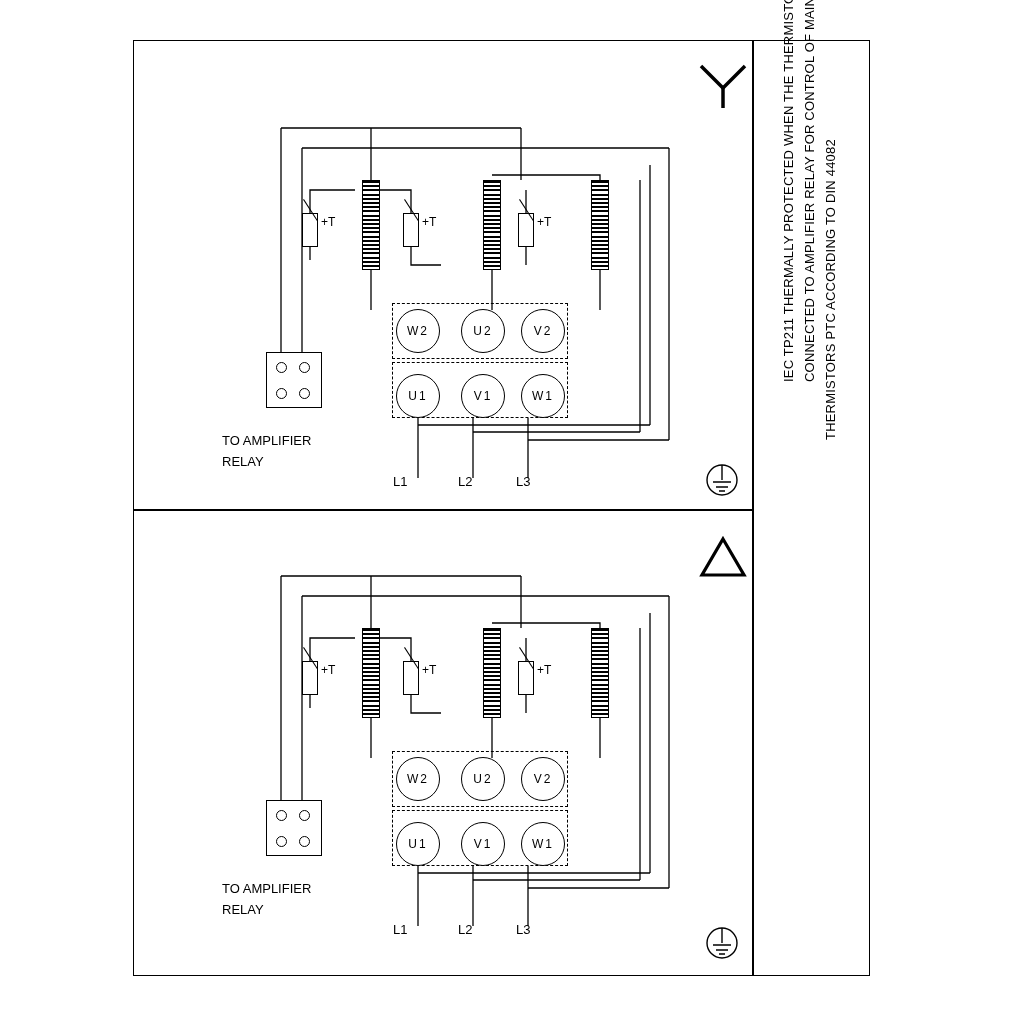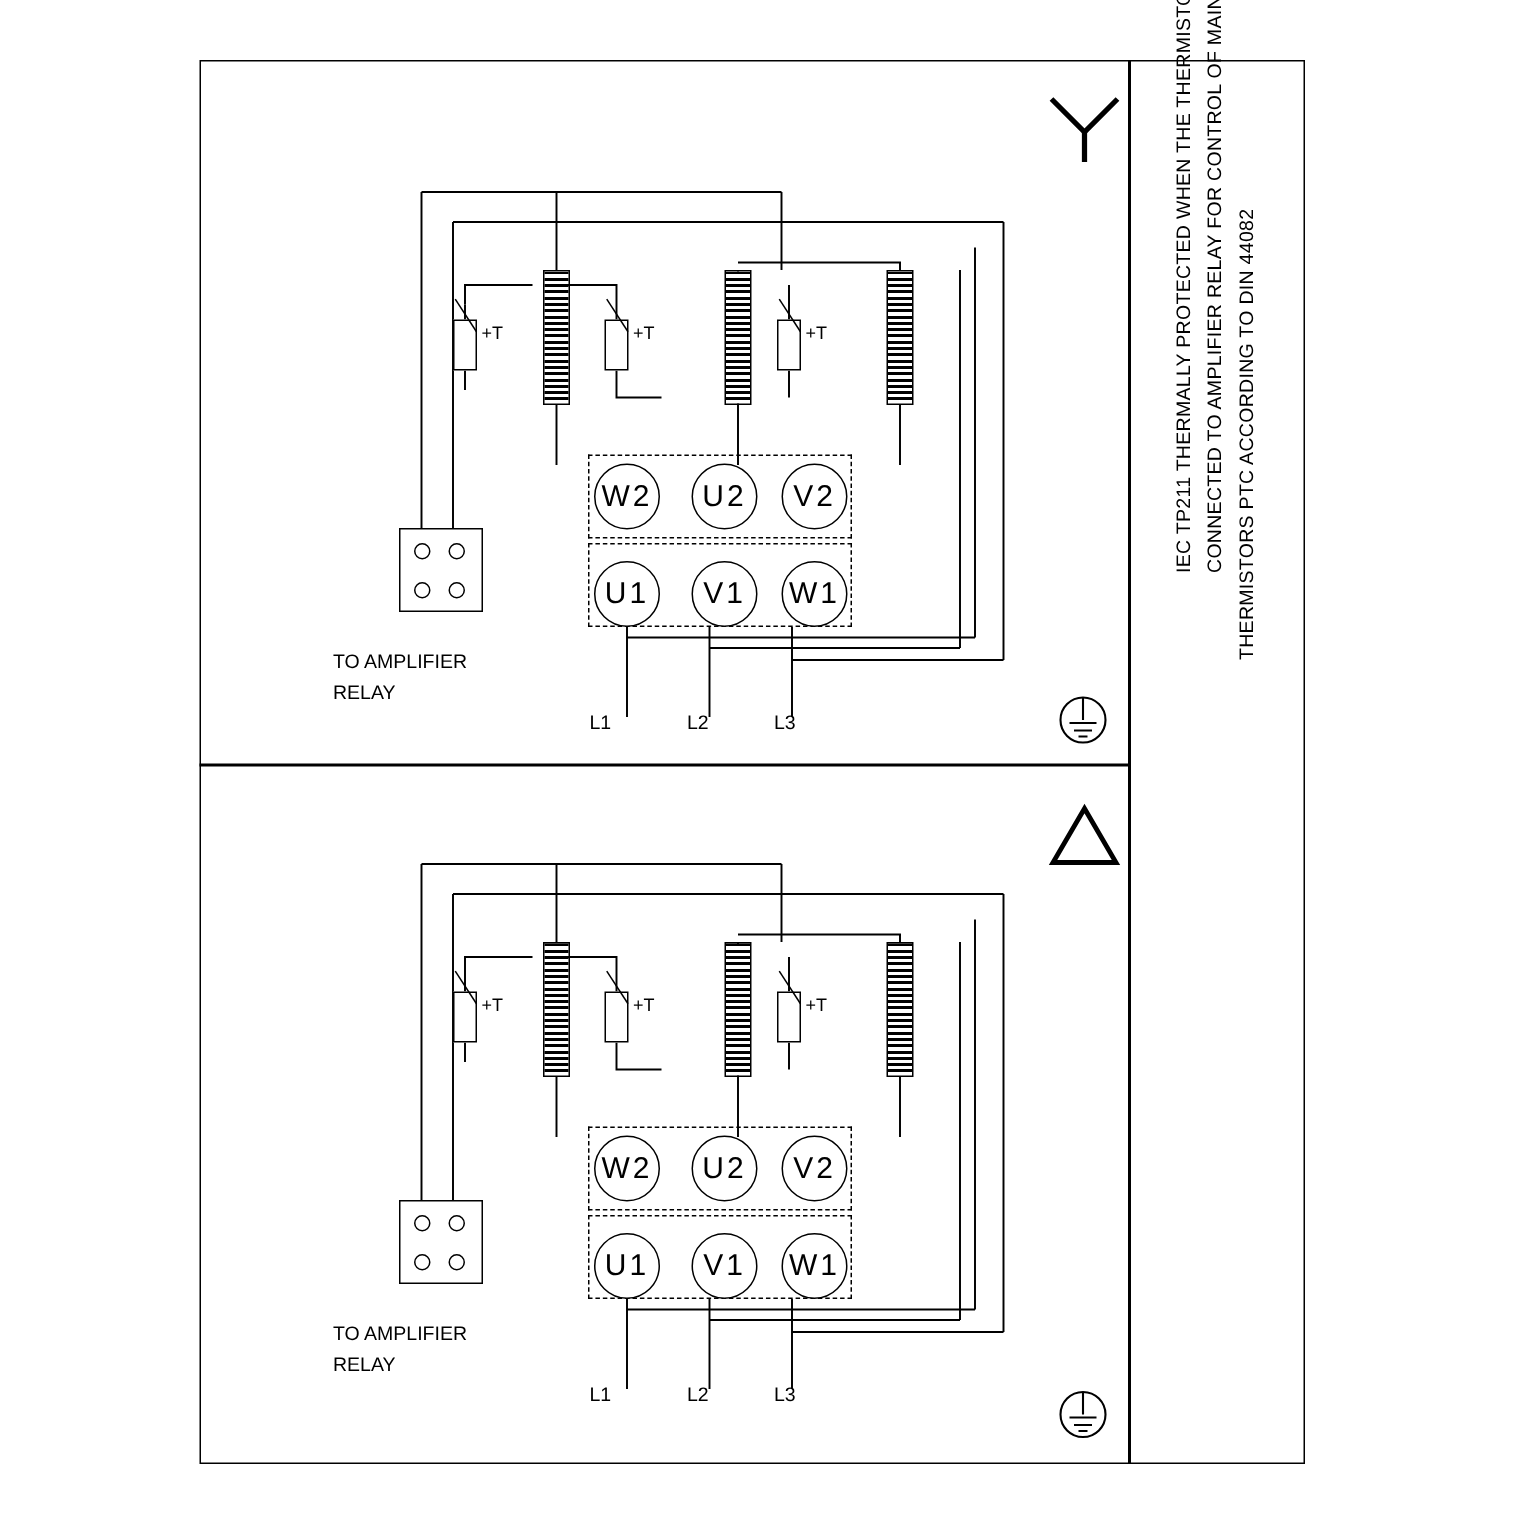--- a/index.html
+++ b/index.html
@@ -36,21 +36,21 @@
   }
   .label.small { font-size: 12px; }
   .term {
     position: absolute;
     width: 44px;
     height: 44px;
     border: 1.4px solid #000;
     border-radius: 50%;
     box-sizing: border-box;
     background: #fff;
-    font-size: 20px;
+    font-size: 12px;
     display: flex;
     align-items: center;
     justify-content: center;
     letter-spacing: 2px;
   }
   .dashbox {
     position: absolute;
     border: 1.2px dashed #000;
     box-sizing: border-box;
   }

